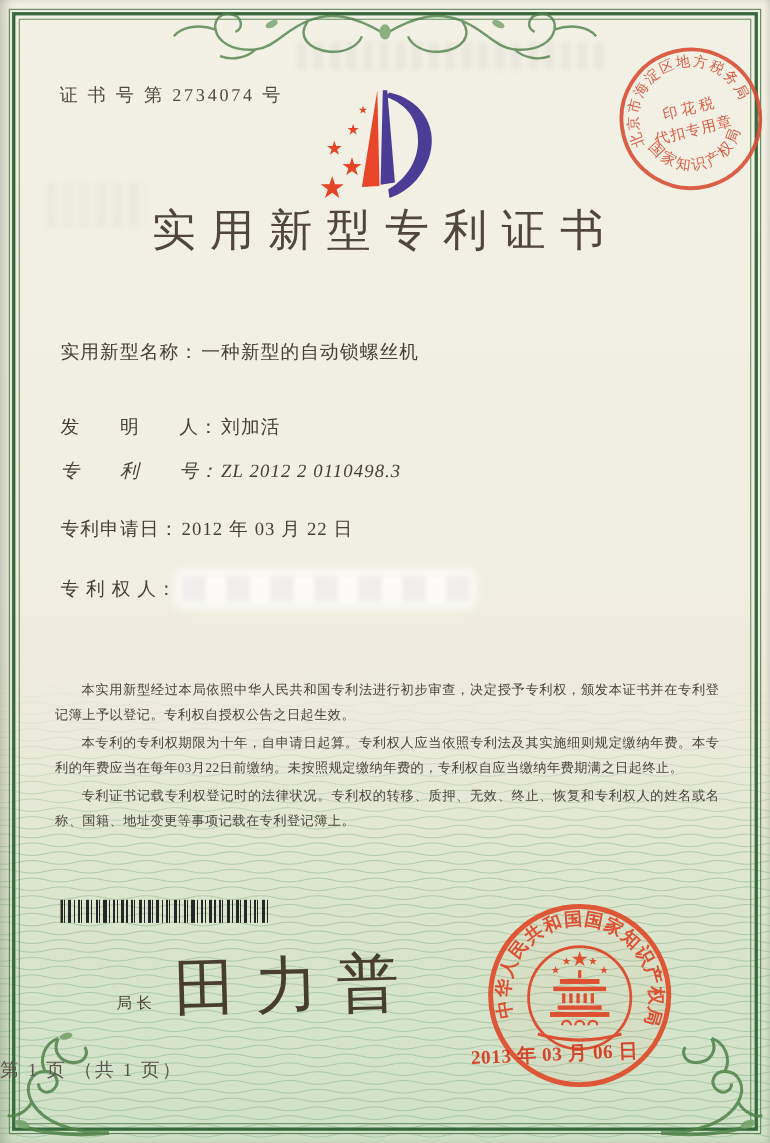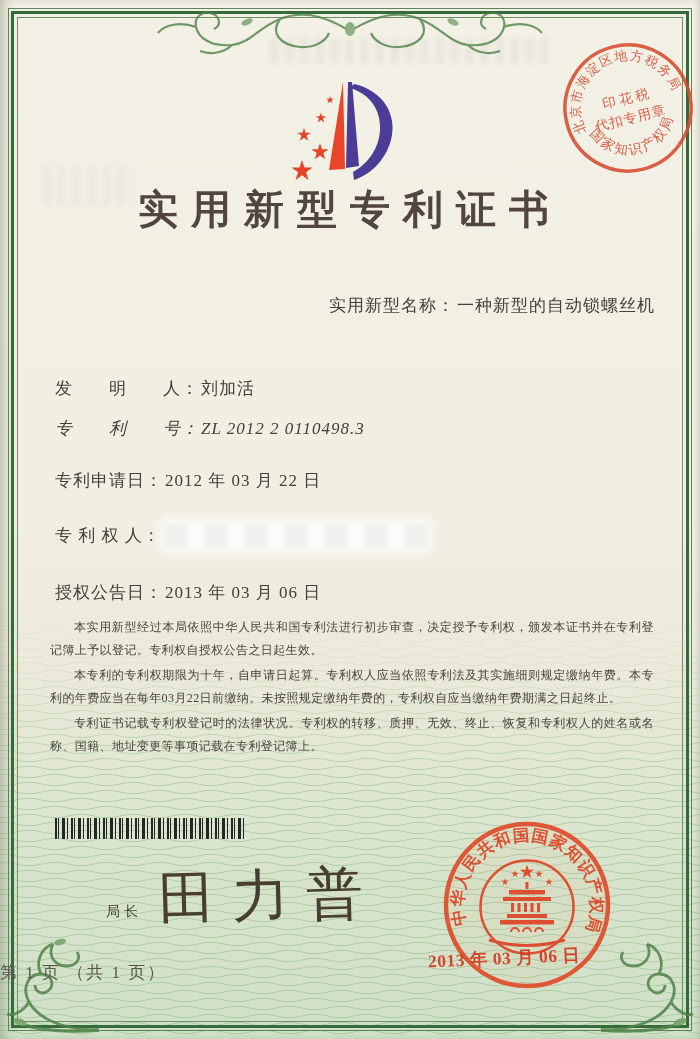--- a/index.html
+++ b/index.html
@@ -13,21 +13,21 @@
   .frame-main {position:absolute;inset:11px;border:3px solid #356b3b;pointer-events:none;}
   .frame-inner{position:absolute;inset:17px;border:1px solid #6b9263;pointer-events:none;}
   
   #waves-wrap{position:absolute;left:0;top:610px;width:700px;height:429px;opacity:.6;
     -webkit-mask-image:linear-gradient(180deg,transparent 0,rgba(0,0,0,.55) 95px,#000 170px);
     mask-image:linear-gradient(180deg,transparent 0,rgba(0,0,0,.55) 95px,#000 170px);}
   #waves-wrap svg path{stroke:#86b383;stroke-width:.8;fill:none;}
   .ghost{position:absolute;opacity:.10;filter:blur(2.5px);
     background:repeating-linear-gradient(90deg,rgba(90,95,110,.6) 0 9px,rgba(0,0,0,0) 9px 15px);}
   .cert-no{left:54px;top:76px;font-size:16.5px;letter-spacing:2.5px;color:#504b44;}
-  .title{left:0;right:0;top:182px;text-align:center;font-size:40px;letter-spacing:13px;color:#51463f;font-weight:700;}
+  .title{left:0;right:0;top:182px;text-align:center;font-size:40px;letter-spacing:13px;color:#51463f;font-weight:400;}
   .field{left:55px;width:600px;font-size:17px;color:#443f39;letter-spacing:1px;white-space:nowrap;}
   .field .val{margin-left:2px;}
   .redacted{display:inline-block;width:262px;height:23px;vertical-align:-6px;margin-left:4px;border-radius:3px;
     background:rgba(252,252,249,.94);box-shadow:0 0 9px 7px rgba(250,250,246,.95);}
   .redacted i{display:block;height:100%;opacity:.18;filter:blur(2px);
     background:repeating-linear-gradient(90deg,rgba(120,120,125,.5) 0 22px,transparent 22px 40px);}
   .paras{left:50px;width:604px;top:616px;font-size:12px;line-height:22.5px;color:#4a443c;text-align:justify;letter-spacing:.4px;}
   .paras p{margin:0 0 3px 0;text-indent:2em;}
   .barcode{left:55px;top:818px;width:191px;height:21px;
     background:repeating-linear-gradient(90deg,#262626 0 2px,transparent 2px 3px,#262626 3px 4px,transparent 4px 7px,#262626 7px 10px,transparent 10px 12px,#262626 12px 13px,transparent 13px 16px);}
@@ -138,20 +138,21 @@
       <path d="M36,38 C30,26 36,12 48,8"></path>
       <path d="M48,8 C42,20 50,30 62,30 C72,30 76,22 72,16"></path>
       <path d="M94,94 C70,96 40,96 16,88" stroke-width="3.4"></path>
       <ellipse cx="15" cy="86" rx="7" ry="3.5" fill="#74a069" stroke="none" transform="rotate(20 15 86)"></ellipse>
     </g>
   </svg>
 
   <div class="ghost" style="left:270px;top:38px;width:280px;height:26px;"></div>
   <div class="ghost" style="left:42px;top:166px;width:92px;height:40px;opacity:.07;"></div>
 
+  <div class="abs cert-no">证 书 号 第 2734074 号</div>
 
   <svg class="abs" style="left:284px;top:80px;" width="130" height="125" viewBox="0 0 130 125">
     <polygon fill="#e54427" points="46.0,16.0 45.1,18.8 42.2,18.8 44.5,20.5 43.6,23.2 46.0,21.5 48.4,23.2 47.5,20.5 49.8,18.8 46.9,18.8"></polygon>
     <polygon fill="#e54427" points="37.0,32.5 35.8,36.3 31.8,36.3 35.0,38.6 33.8,42.4 37.0,40.1 40.2,42.4 39.0,38.6 42.2,36.3 38.2,36.3"></polygon>
     <polygon fill="#e54427" points="20.0,48.0 18.4,52.8 13.3,52.8 17.5,55.8 15.9,60.7 20.0,57.7 24.1,60.7 22.5,55.8 26.7,52.8 21.6,52.8"></polygon>
     <polygon fill="#e54427" points="36.0,63.0 34.0,69.2 27.4,69.2 32.7,73.1 30.7,79.3 36.0,75.4 41.3,79.3 39.3,73.1 44.6,69.2 38.0,69.2"></polygon>
     <polygon fill="#e54427" points="18.0,80.0 15.5,87.6 7.5,87.6 14.0,92.3 11.5,99.9 18.0,95.2 24.5,99.9 22.0,92.3 28.5,87.6 20.5,87.6"></polygon>
     <polygon points="59,2 45,90 61,89" fill="#e8452a"></polygon>
     <polygon points="64,2 68,2 75,86 62,88" fill="#4b3d95"></polygon>
     <path d="M 70,4 C 98,10 114,34 107,60 C 101,82 85,95 70,100 L 69,92 C 82,85 95,70 96,50 C 97,30 86,14 66,8 Z" fill="#4b3d95"></path>
@@ -170,37 +171,34 @@
       <text font-size="13.5" letter-spacing="2" fill="#d84b30">
         <textPath href="#taxarc2" startOffset="6%">国家知识产权局</textPath>
       </text>
       <text x="72" y="67" text-anchor="middle" font-size="13.5" fill="#d84b30">印 花 税</text>
       <text x="72" y="87" text-anchor="middle" font-size="13.5" letter-spacing="1" fill="#d84b30">代扣专用章</text>
     </g>
   </svg>
 
   <div class="abs title">实用新型专利证书</div>
 
-  <div class="abs field" style="top:294px;text-align:right;">
+  <div class="abs field" style="top:308px;">
     <span>实用新型名称：</span><span class="val">一种新型的自动锁螺丝机</span>
   </div>
   <div class="abs field" style="top:357px;margin-top:20px;">
     <span>发　　明　　人：</span><span class="val">刘加活</span>
   </div>
   <div class="abs field" style="top:417px;font-style:italic;">
     <span>专　　利　　号：</span><span class="val">ZL 2012 2 0110498.3</span>
   </div>
   <div class="abs field" style="top:469px;">
     <span>专利申请日：</span><span class="val">2012 年 03 月 22 日</span>
   </div>
   <div class="abs field" style="top:524px;">
     <span>专 利 权 人：</span><span class="redacted"><i></i></span>
-  </div>
-  <div class="abs field" style="top:581px;">
-    <span>授权公告日：</span><span class="val">2013 年 03 月 06 日</span>
   </div>
 
   <div class="abs paras">
     <p>本实用新型经过本局依照中华人民共和国专利法进行初步审查，决定授予专利权，颁发本证书并在专利登记簿上予以登记。专利权自授权公告之日起生效。</p>
     <p>本专利的专利权期限为十年，自申请日起算。专利权人应当依照专利法及其实施细则规定缴纳年费。本专利的年费应当在每年03月22日前缴纳。未按照规定缴纳年费的，专利权自应当缴纳年费期满之日起终止。</p>
     <p>专利证书记载专利权登记时的法律状况。专利权的转移、质押、无效、终止、恢复和专利权人的姓名或名称、国籍、地址变更等事项记载在专利登记簿上。</p>
   </div>
 
   <div class="abs barcode"></div>
 

